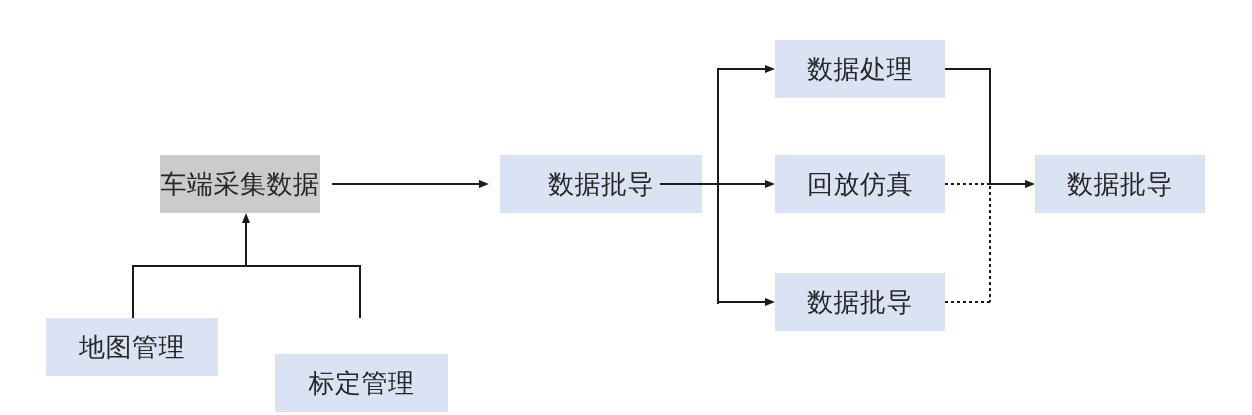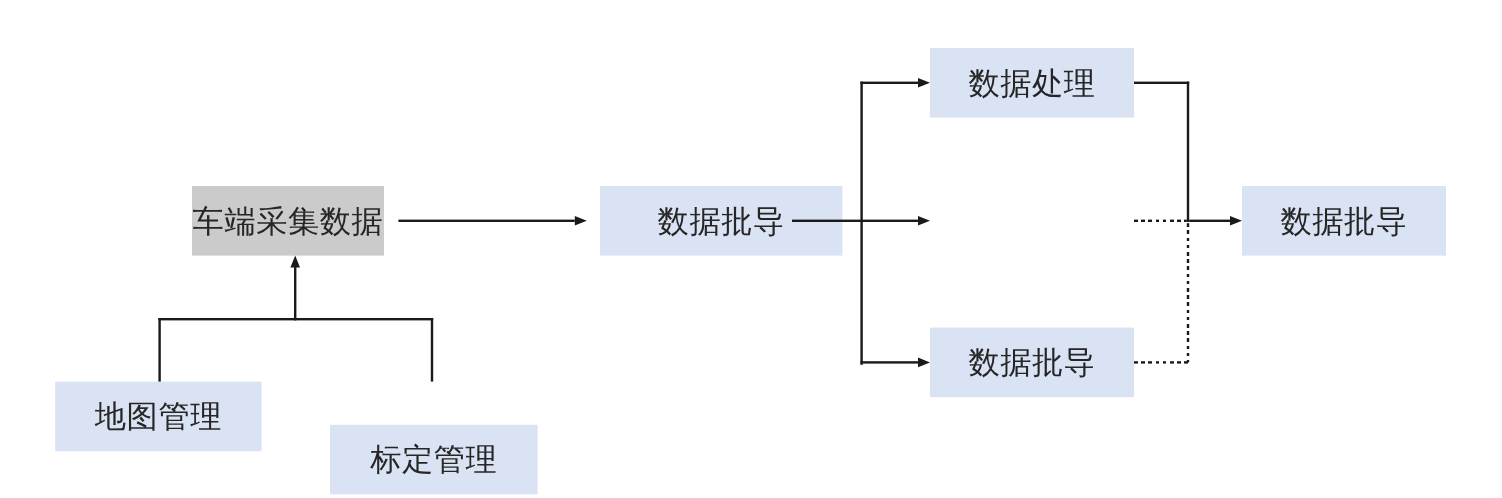--- a/index.html
+++ b/index.html
@@ -54,20 +54,23 @@
   </div>
 
   <div class="node blue" style="left:460px; top:155px; width:202px; height:58px;margin-left:40px;">
     <span>数据批导</span>
   </div>
 
   <div class="node blue" style="left:775px; top:40px; width:170px; height:58px;">
     <span>数据处理</span>
   </div>
 
+  <div class="node blue" style="left:775px; top:155px; width:170px; height:58px;">
+    <span>回放仿真</span>
+  </div>
 
   <div class="node blue" style="left:775px; top:273px; width:170px; height:58px;">
     <span>数据批导</span>
   </div>
 
   <div class="node blue" style="left:1035px; top:155px; width:170px; height:58px;">
     <span>数据批导</span>
   </div>
 
   <div class="node blue" style="left:46px; top:318px; width:172px; height:58px;font-family:Liberation Serif, serif;">

